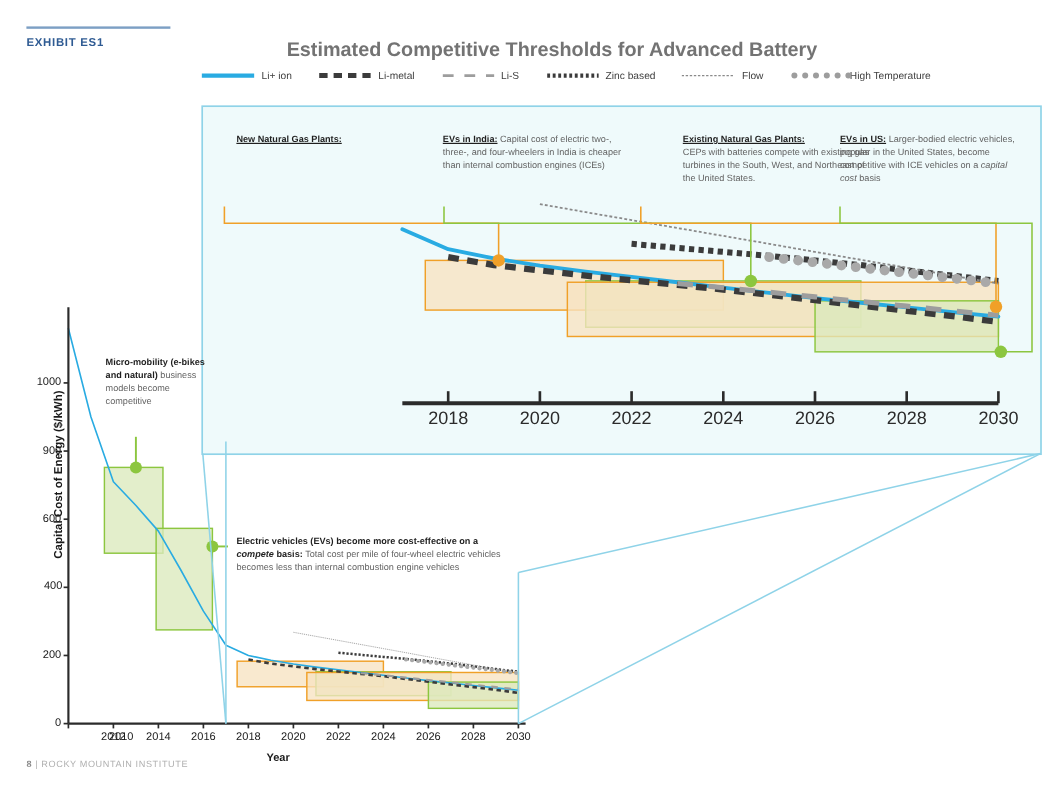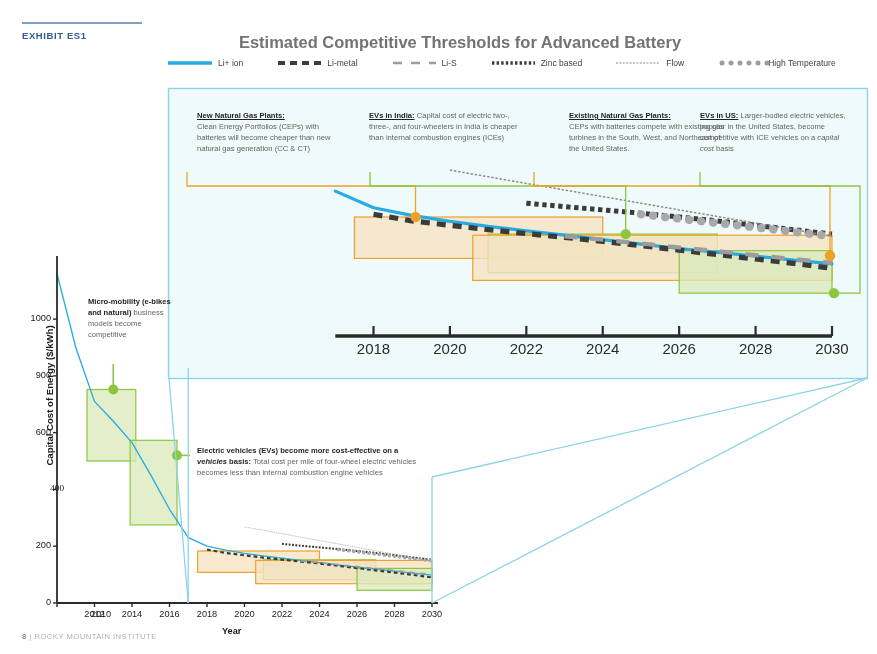--- a/index.html
+++ b/index.html
@@ -23,21 +23,21 @@
 
   
   #chart-title{
     position:absolute;left:160px;top:6px;width:600px;text-align:center;
     font-size:16.5px;font-weight:bold;color:#737373;line-height:1.35;margin-top:25px;
   }
 
   
   #legend{
     position:absolute;left:168px;top:53px;width:700px;height:20px;
-    display:flex;align-items:center;gap:12px;
+    display:flex;align-items:center;gap:0px;
   }
   .legend-item{display:flex;align-items:center;margin-right:22px;}
   .legend-item .lg-label{font-size:8.5px;color:#404040;margin-left:6px;white-space:nowrap;}
   .lg-swatch{width:44px;height:10px;position:relative;display:block;}
   .lg-swatch svg{display:block;}
 
   
   #main-plot{position:absolute;left:0;top:0;width:877px;height:654px;pointer-events:none;}
 
   
@@ -250,42 +250,42 @@
       <div class="tick-text" style="left: 226.5px; top: 609px; width: 36px;">2020</div>
       <div class="tick-text" style="left: 264px; top: 609px; width: 36px;">2022</div>
       <div class="tick-text" style="left: 301.5px; top: 609px; width: 36px;">2024</div>
       <div class="tick-text" style="left: 339px; top: 609px; width: 36px;">2026</div>
       <div class="tick-text" style="left: 376.5px; top: 609px; width: 36px;">2028</div>
       <div class="tick-text" style="left: 414px; top: 609px; width: 36px;">2030</div>
     </div>
   <div id="outer-y-ticks">
       <div class="tick-text" style="left: 11px; top: 597px; width: 40px; text-align: right;">0</div>
       <div class="tick-text" style="left: 11px; top: 540.22px; width: 40px; text-align: right;">200</div>
-      <div class="tick-text" style="left: 24px; top: 483.441px; width: 40px; text-align: right; font-family: Liberation Serif, serif;">400</div>
+      <div class="tick-text" style="left: 12px; top: 483.441px; width: 40px; text-align: right;">400</div>
       <div class="tick-text" style="left: 11px; top: 426.661px; width: 40px; text-align: right;">600</div>
       <div class="tick-text" style="left: 11px; top: 369.881px; width: 40px; text-align: right;">900</div>
       <div class="tick-text" style="left: 11px; top: 313.102px; width: 40px; text-align: right;">1000</div>
     </div>
   <div id="inset-x-ticks">
       <div class="tick-text-inset" style="left: 343.493px; top: 340px; width: 60px;">2018</div>
       <div class="tick-text-inset" style="left: 419.91px; top: 340px; width: 60px;">2020</div>
       <div class="tick-text-inset" style="left: 496.328px; top: 340px; width: 60px;">2022</div>
       <div class="tick-text-inset" style="left: 572.746px; top: 340px; width: 60px;">2024</div>
       <div class="tick-text-inset" style="left: 649.164px; top: 340px; width: 60px;">2026</div>
       <div class="tick-text-inset" style="left: 725.582px; top: 340px; width: 60px;">2028</div>
       <div class="tick-text-inset" style="left: 802px; top: 340px; width: 60px;">2030</div>
     </div>
 
   <div id="annotation-layer">
-      <div class="note" style="left: 197px; top: 110px; width: 150px;"><b>New Natural Gas Plants:</b><br><span>Clean Energy Portfolios (CEPs) with batteries will become cheaper than new natural gas generation (CC &amp; CT)</span></div>
+      <div class="note" style="left: 197px; top: 110px; width: 150px;"><b>New Natural Gas Plants:</b><br></div>
       <div class="note" style="left: 369px; top: 110px; width: 150px;"><b>EVs in India:</b> <span>Capital cost of electric two-, three-, and four-wheelers in India is cheaper than internal combustion engines (ICEs)</span></div>
       <div class="note" style="left: 533px; top: 110px; width: 162px; margin-left: 36px;"><b>Existing Natural Gas Plants:</b><br><span>CEPs with batteries compete with existing gas turbines in the South, West, and Northeast of the United States.</span></div>
       <div class="note" style="left: 700px; top: 110px; width: 150px;"><b>EVs in US:</b> <span>Larger-bodied electric vehicles, popular in the United States, become competitive with ICE vehicles on a <i>capital cost</i> basis</span></div>
       <div class="note-outer" style="left: 88px; top: 296px; width: 92px;"><b>Micro-mobility (e-bikes and natural)</b> <span>business models become competitive</span></div>
-      <div class="note-outer" style="left: 197px; top: 445px; width: 228px;"><b>Electric vehicles (EVs) become more cost-effective on a <i>vehicles</i> basis:</b> <span>Total cost per mile of four-wheel electric vehicles becomes less than internal combustion engine vehicles</span></div>
+      <div class="note-outer" style="left: 197px; top: 445px; width: 228px;"><b>Electric vehicles (EVs) become more cost-effective on a <i>compete</i> basis:</b> <span>Total cost per mile of four-wheel electric vehicles becomes less than internal combustion engine vehicles</span></div>
     </div>
 
   <div id="footer">
     <b>8</b>
     <span>|</span>
     <span>ROCKY MOUNTAIN INSTITUTE</span>
   </div>
 
 </div>
 

